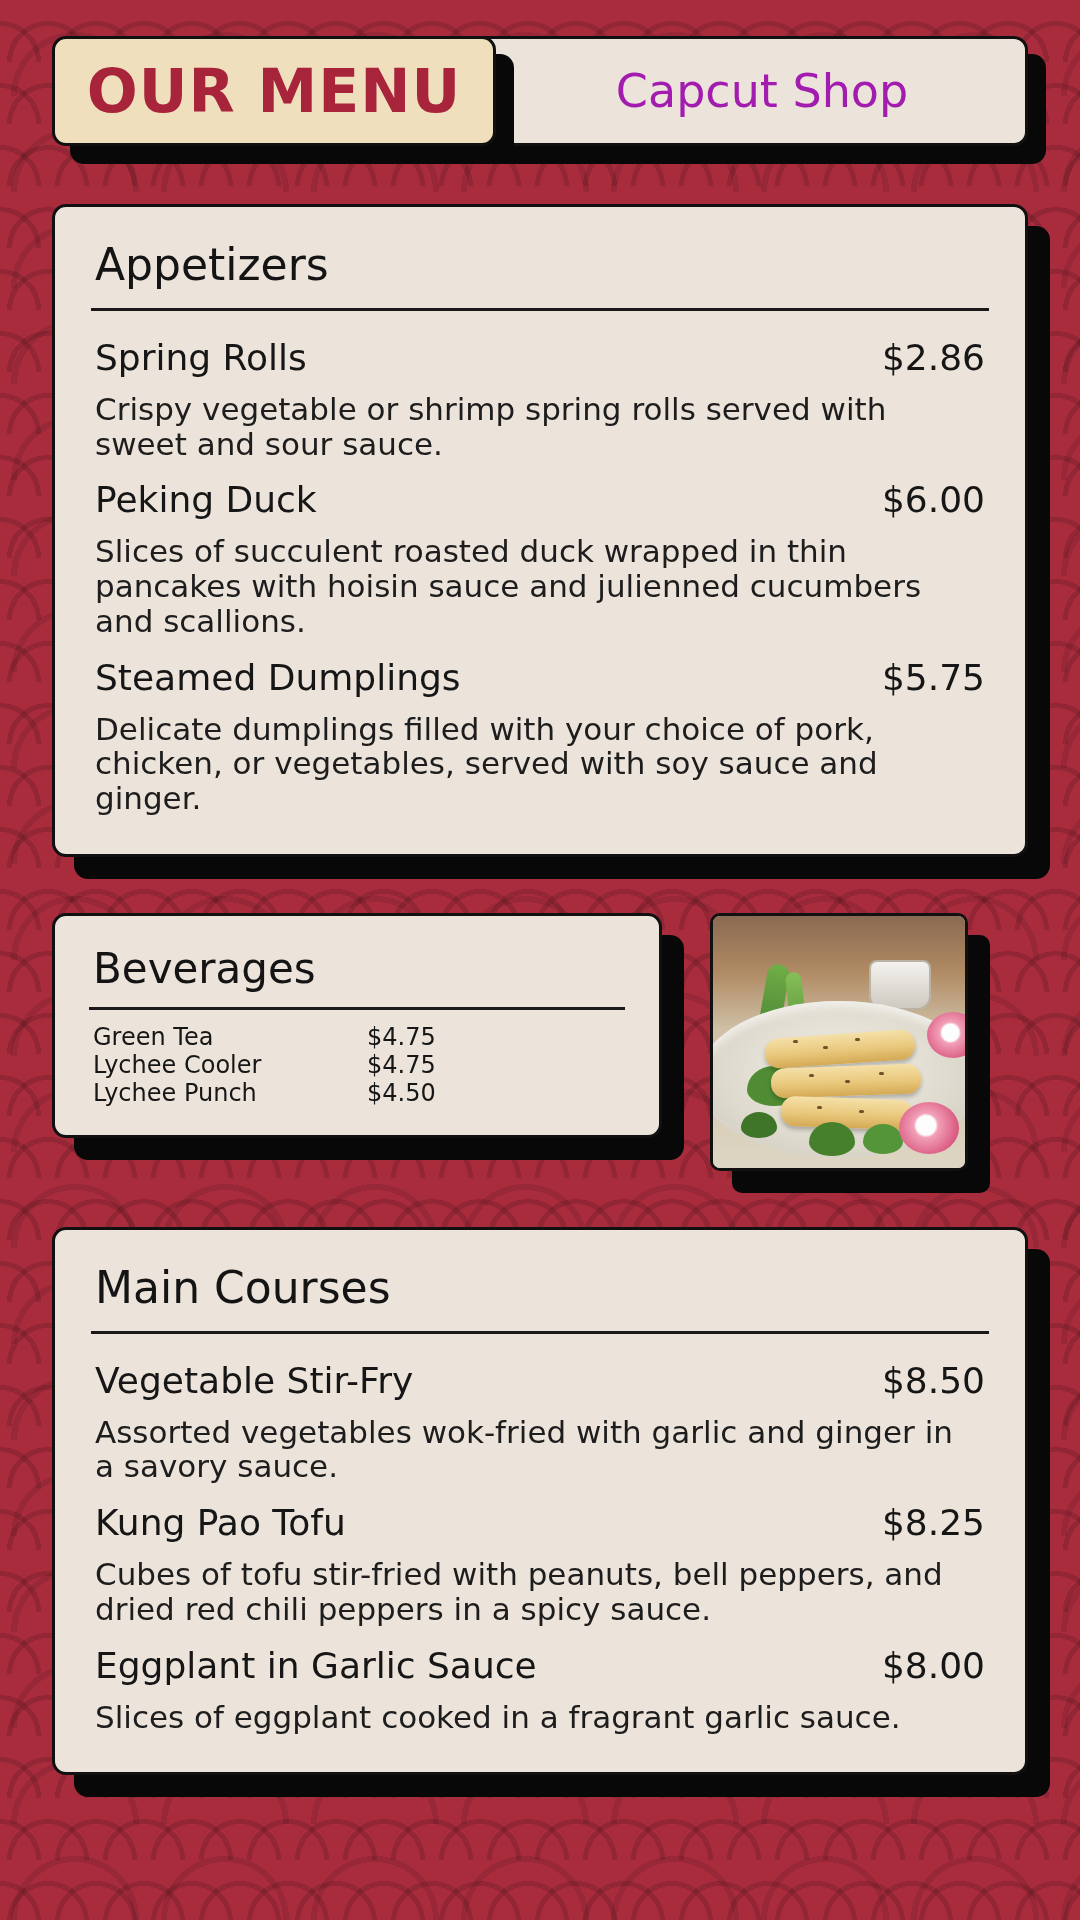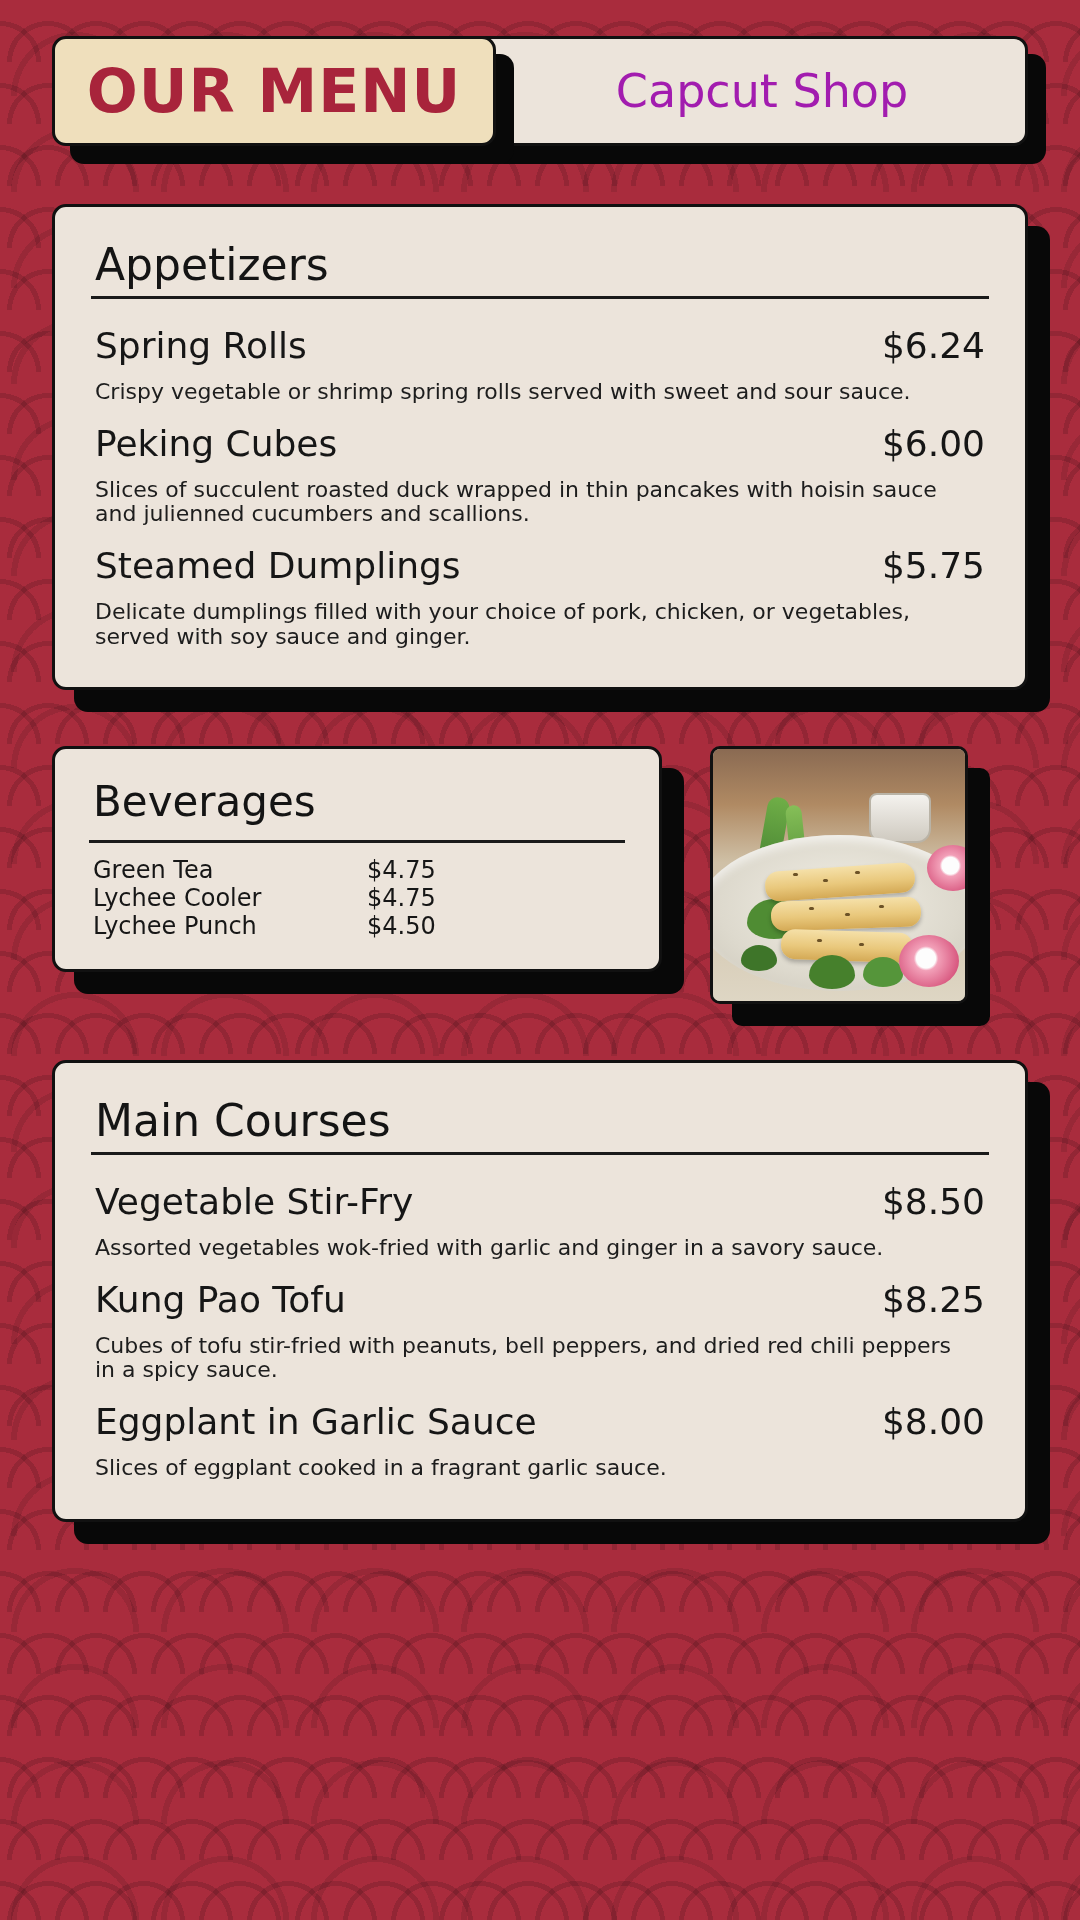--- a/index.html
+++ b/index.html
@@ -102,21 +102,21 @@
   }
 
   
   .section {
     padding: 26px 36px 30px 36px;
     margin-bottom: 56px;
   }
   .section-title {
     font-size: 44px;
     color: #141414;
-    padding: 6px 0 6px 4px;
+    padding: 6px 0 18px 4px;
   }
   .rule {
     height: 3px;
     background: #1a1a1a;
     margin: 0 0 16px 0;
   }
 
   .item {
     padding: 10px 4px 2px 4px;
   }
@@ -127,21 +127,21 @@
   }
   .item-name {
     font-size: 36px;
     color: #161616;
   }
   .item-price {
     font-size: 36px;
     color: #161616;
   }
   .item-desc {
-    font-size: 22px;
+    font-size: 31px;
     line-height: 1.12;
     color: #1d1d1d;
     margin-top: 14px;
     margin-bottom: 6px;
     max-width: 870px;
   }
 
   
   .mid-row {
     display: flex;
@@ -272,28 +272,28 @@
     </div>
   </div>
 
   <div class="card section">
     <div class="section-title">Appetizers</div>
     <div class="rule"></div>
 
     <div class="item">
       <div class="item-head">
         <div class="item-name">Spring Rolls</div>
-        <div class="item-price">$6.24</div>
+        <div class="item-price">$2.86</div>
       </div>
       <div class="item-desc">Crispy vegetable or shrimp spring rolls served with sweet and sour sauce.</div>
     </div>
 
     <div class="item">
       <div class="item-head">
-        <div class="item-name">Peking Cubes</div>
+        <div class="item-name">Peking Duck</div>
         <div class="item-price">$6.00</div>
       </div>
       <div class="item-desc">Slices of succulent roasted duck wrapped in thin pancakes with hoisin sauce and julienned cucumbers and scallions.</div>
     </div>
 
     <div class="item">
       <div class="item-head">
         <div class="item-name">Steamed Dumplings</div>
         <div class="item-price">$5.75</div>
       </div>

